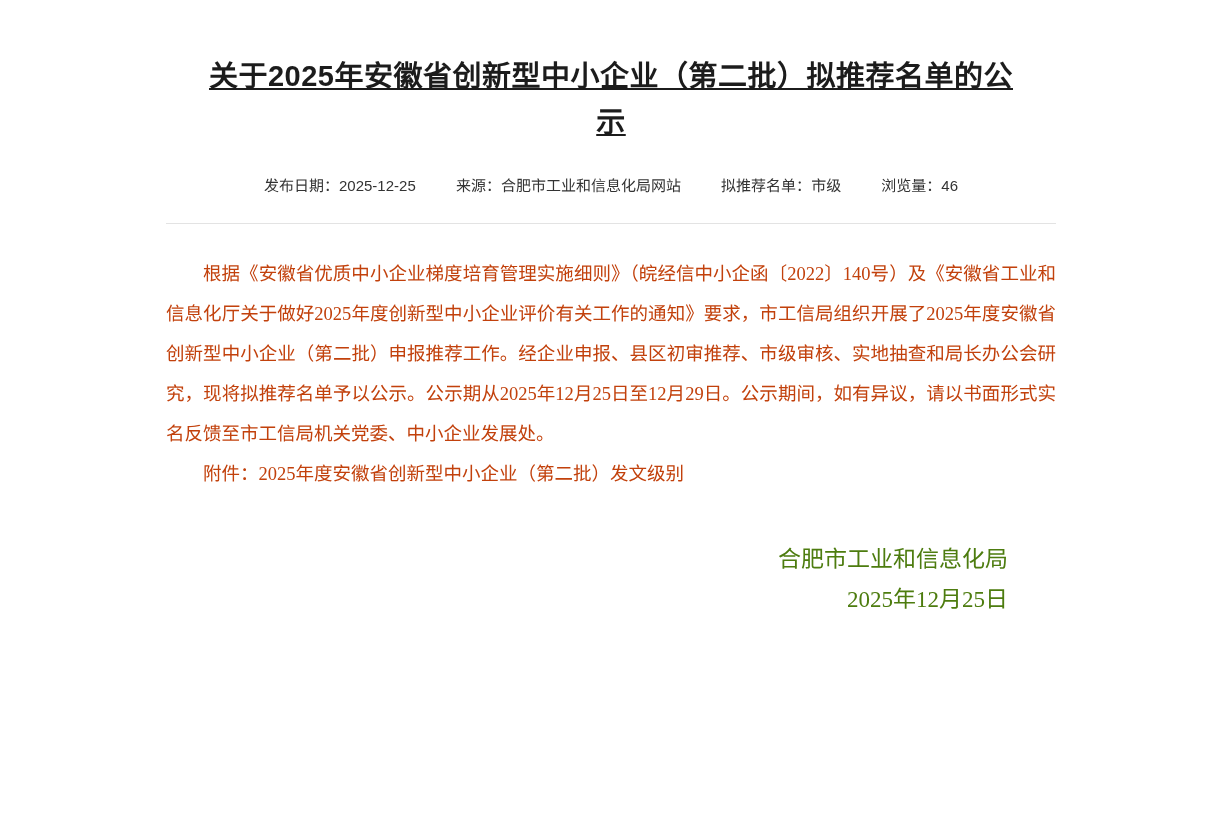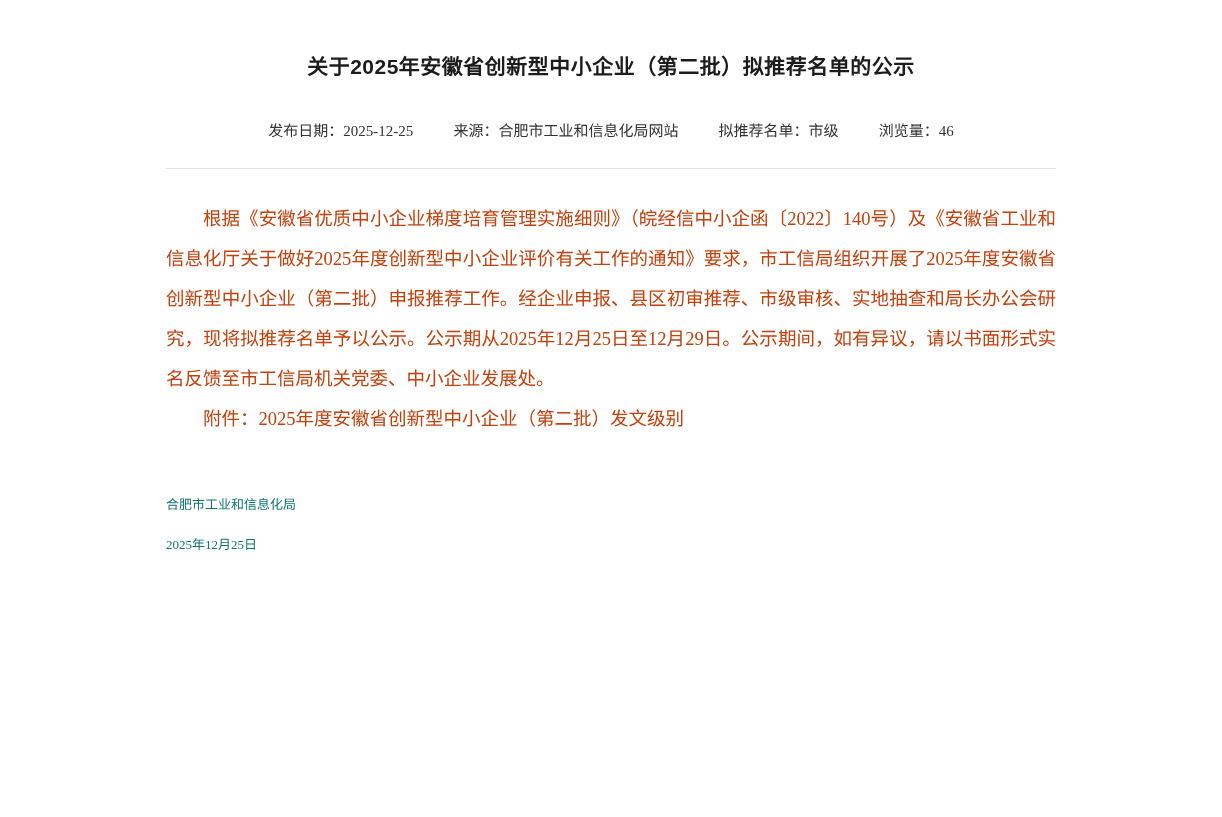--- a/index.html
+++ b/index.html
@@ -22,41 +22,41 @@
   }
   .article {
     width: 890px;
     margin: 0 auto;
     padding-top: 40px;
     box-sizing: border-box;
   }
   .title {
     font-family: "Liberation Sans", "DejaVu Sans", sans-serif;
     font-weight: bold;
-    font-size: 21px;
+    font-size: 29px;
     line-height: 46px;
     text-align: center;
     color: #1c1c1c;
     letter-spacing: 0.5px;
-    margin: 4px;
+    margin: 13px;
     padding: 0 20px;
+    text-decoration: underline;
   }
   .meta {
     margin-top: 30px;
     text-align: center;
     font-family: "Liberation Sans", "DejaVu Sans", sans-serif;
     font-size: 15px;
     color: #333333;
     line-height: 22px;
     white-space: nowrap;
   }
   .meta .meta-item {
     display: inline-block;
     margin: 0 18px;
-    font-family: Liberation Serif, serif;
   }
   .meta .meta-label {
     color: #333333;
   }
   .meta .meta-value {
     color: #333333;
   }
   .divider {
     margin-top: 26px;
     border: 0;
@@ -80,25 +80,25 @@
   .phone-line {
     text-indent: 2em;
     margin: 0;
   }
   .attachment {
     text-indent: 2em;
     margin-top: 40px;
   }
   .signature {
     margin-top: 46px;
-    text-align: left;
+    text-align: right;
     padding-right: 48px;
-    font-size: 13px;
+    font-size: 23px;
     line-height: 40px;
-    color: #0f766e;
+    color: #4d7c0f;
   }
   .signature div {
     white-space: nowrap;
   }
 </style>
 </head>
 <body>
 
 <div class="page">
   <div class="article">

